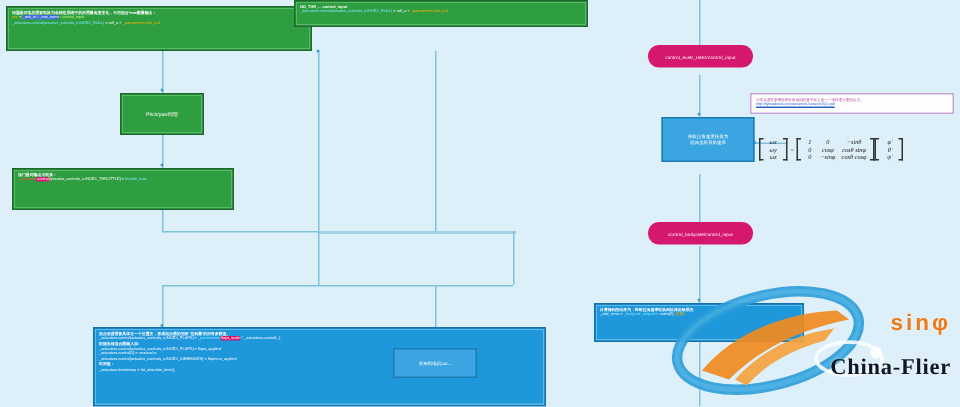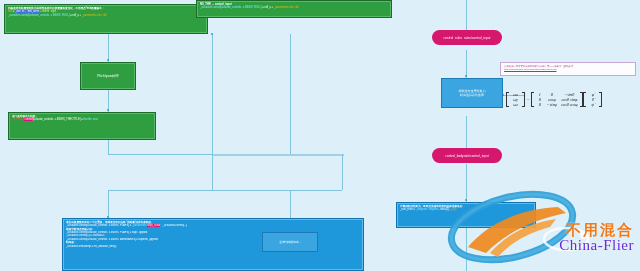--- a/index.html
+++ b/index.html
@@ -122,23 +122,24 @@
   }
   #wm-text{
     position:absolute;right:6px;bottom:18px;text-align:right;
     pointer-events:none;
   }
   #wm-cn{
     color:#f07a1a;font-weight:bold;font-size:15px;letter-spacing:2px;
     line-height:1;text-shadow:0 0 2px rgba(255,255,255,.7);
   }
   #wm-en{
-    color:#6d28d9;font-weight:normal;font-size:15px;letter-spacing:.5px;
+    color:#0f172a;font-weight:bold;font-size:15px;letter-spacing:.5px;
     line-height:1.1;font-family:"Liberation Serif",serif;
     text-shadow:0 0 2px rgba(255,255,255,.7);
+    margin-top:14px;
   }
 </style>
 </head>
 <body>
 
 <div id="canvas">
 
   <div class="conn v" style="left:108px;top:34px;height:28px;"></div>
   <div class="dot" style="left:107px;top:59px;"></div>
 
@@ -291,17 +292,17 @@
 
   <svg id="watermark" viewBox="0 0 230 120">
     <ellipse cx="96" cy="66" rx="62" ry="30" fill="none" stroke="#2f9fd8" stroke-width="7" transform="rotate(-14 96 66)"></ellipse>
     <ellipse cx="96" cy="66" rx="62" ry="30" fill="none" stroke="#49b4e6" stroke-width="3" transform="rotate(-14 96 66)" opacity=".7"></ellipse>
     <path d="M52 86 C72 62, 104 48, 142 46 L150 52 C120 58, 92 70, 70 92 Z" fill="#f08a20"></path>
     <path d="M74 92 C90 74, 112 62, 140 58 L134 66 C112 72, 94 82, 82 96 Z" fill="#f6a33f"></path>
     <ellipse cx="150" cy="78" rx="22" ry="11" fill="none" stroke="#ffffff" stroke-width="2.5" opacity=".85"></ellipse>
     <circle cx="168" cy="74" r="4" fill="#ffffff" opacity=".9"></circle>
   </svg>
   <div id="wm-text">
-    <div id="wm-cn">不用混合</div>
+    <div id="wm-cn">sinφ</div>
     <div id="wm-en">China-Flier</div>
   </div>
 
 </div>
 
 </body></html>

